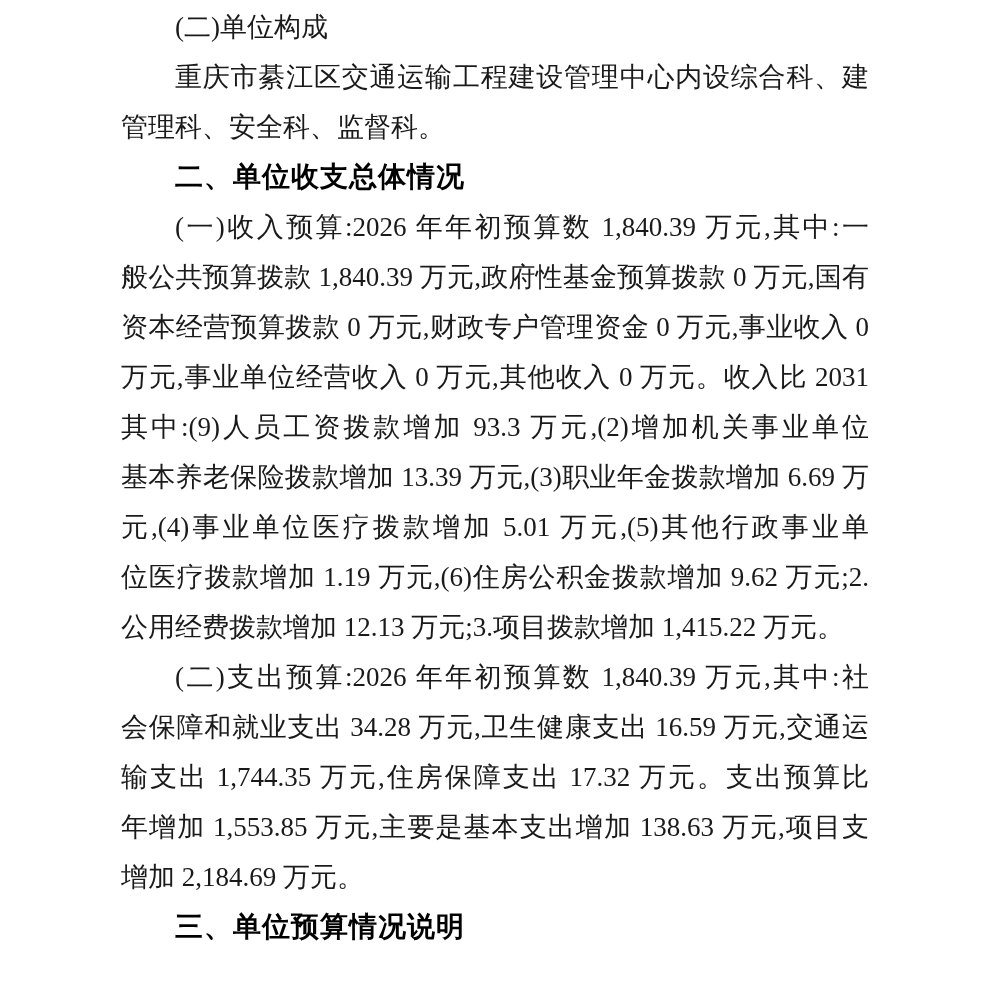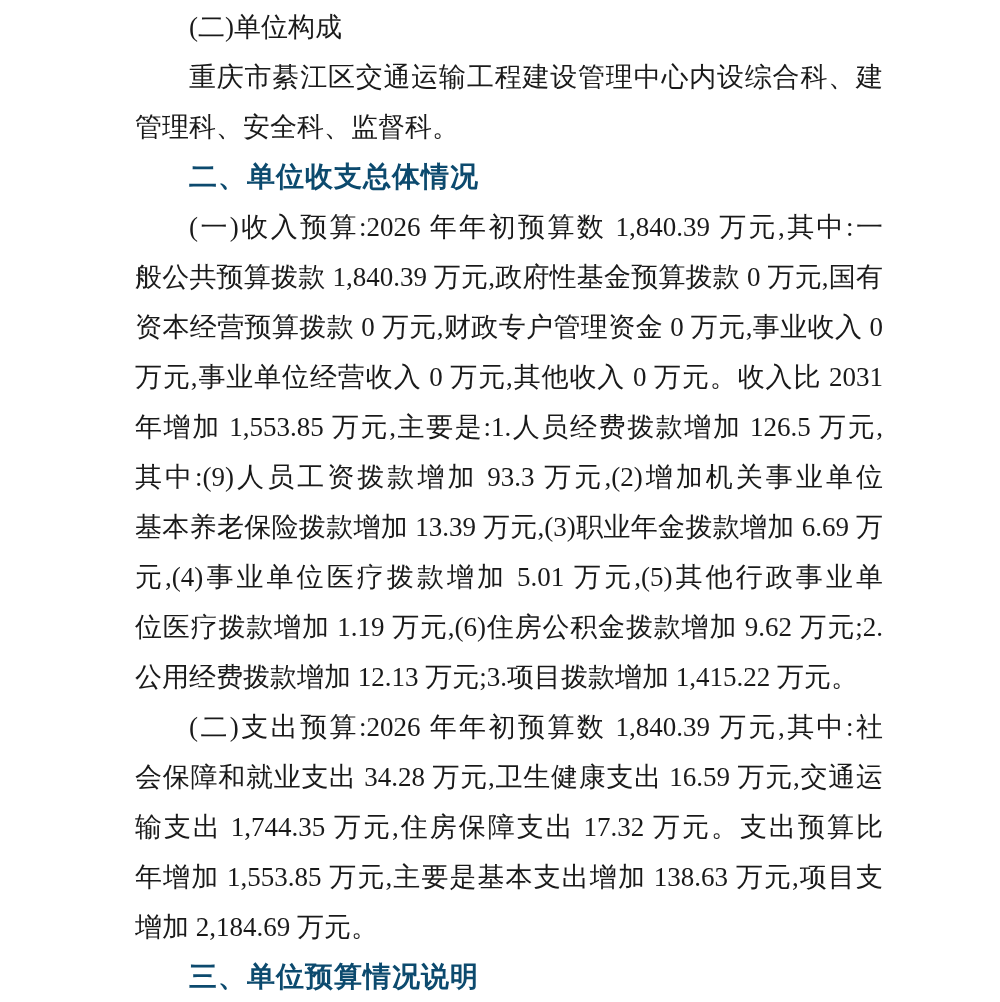--- a/index.html
+++ b/index.html
@@ -9,21 +9,21 @@
   }
   .page {
     position: relative;
     width: 1000px;
     height: 1002px;
     background: #ffffff;
     overflow: hidden;
   }
   .doc {
     position: absolute;
-    left: 135px;
+    left: 121px;
     top: 2px;
     width: 748px;
   }
   .line {
     font-family: "Liberation Serif", "DejaVu Serif", serif;
     font-size: 27px;
     line-height: 50px;
     height: 50px;
     color: #1a1a1a;
     text-align: left;
@@ -35,38 +35,37 @@
   }
   .line.justify {
     text-align: justify;
     text-align-last: justify;
     text-justify: inter-character;
   }
   .line.heading {
     font-family: "Liberation Sans", "DejaVu Sans", sans-serif;
     font-weight: 700;
     font-size: 28px;
-    color: #0c4a6e;
+    color: #000000;
     letter-spacing: 1px;
   }
 </style>
 </head>
 <body>
 
 <div class="page">
   <div class="doc">
       <div class="line indent">(二)单位构成</div>
       <div class="line indent justify">重庆市綦江区交通运输工程建设管理中心内设综合科、建设</div>
       <div class="line">管理科、安全科、监督科。</div>
       <div class="line indent heading">二、单位收支总体情况</div>
       <div class="line indent justify">(一)收入预算:2026 年年初预算数 1,840.39 万元,其中:一</div>
       <div class="line justify">般公共预算拨款 1,840.39 万元,政府性基金预算拨款 0 万元,国有</div>
       <div class="line justify">资本经营预算拨款 0 万元,财政专户管理资金 0 万元,事业收入 0</div>
       <div class="line justify">万元,事业单位经营收入 0 万元,其他收入 0 万元。收入比 2031</div>
-      <div class="line justify">年增加 1,553.85 万元,主要是:1.人员经费拨款增加 126.5 万元,</div>
       <div class="line justify">其中:(9)人员工资拨款增加 93.3 万元,(2)增加机关事业单位</div>
       <div class="line justify">基本养老保险拨款增加 13.39 万元,(3)职业年金拨款增加 6.69 万</div>
       <div class="line justify">元,(4)事业单位医疗拨款增加 5.01 万元,(5)其他行政事业单</div>
       <div class="line justify">位医疗拨款增加 1.19 万元,(6)住房公积金拨款增加 9.62 万元;2.</div>
       <div class="line">公用经费拨款增加 12.13 万元;3.项目拨款增加 1,415.22 万元。</div>
       <div class="line indent justify">(二)支出预算:2026 年年初预算数 1,840.39 万元,其中:社</div>
       <div class="line justify">会保障和就业支出 34.28 万元,卫生健康支出 16.59 万元,交通运</div>
       <div class="line justify">输支出 1,744.35 万元,住房保障支出 17.32 万元。支出预算比 2025</div>
       <div class="line justify">年增加 1,553.85 万元,主要是基本支出增加 138.63 万元,项目支出</div>
       <div class="line">增加 2,184.69 万元。</div>

